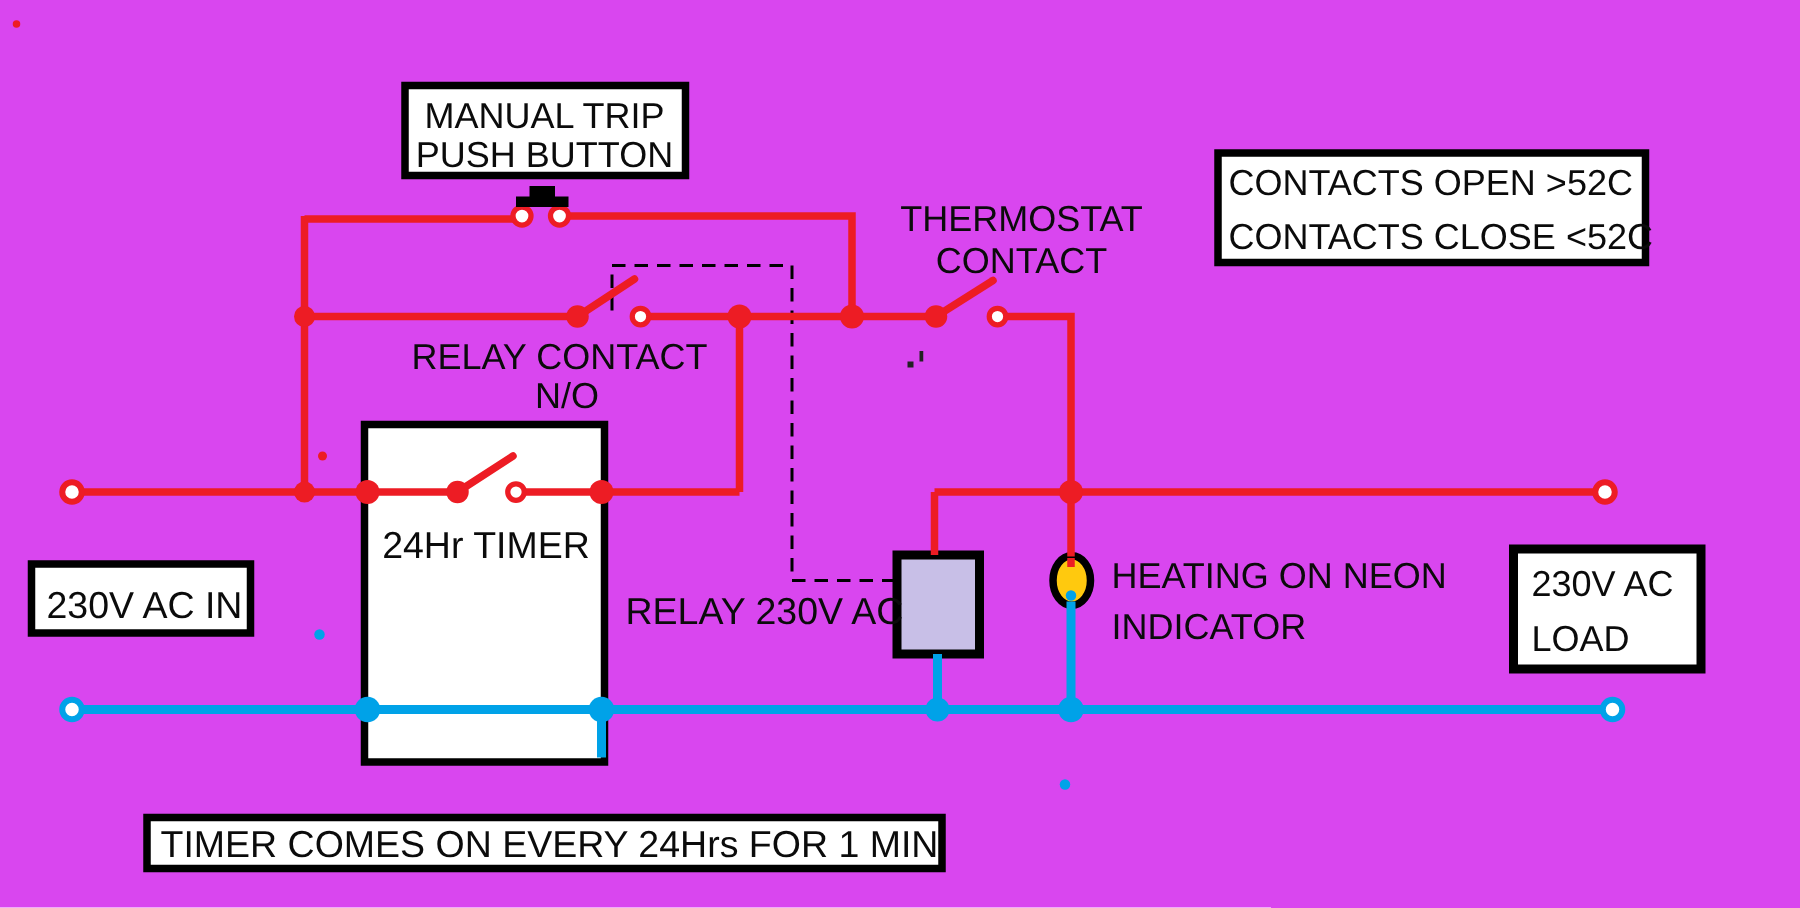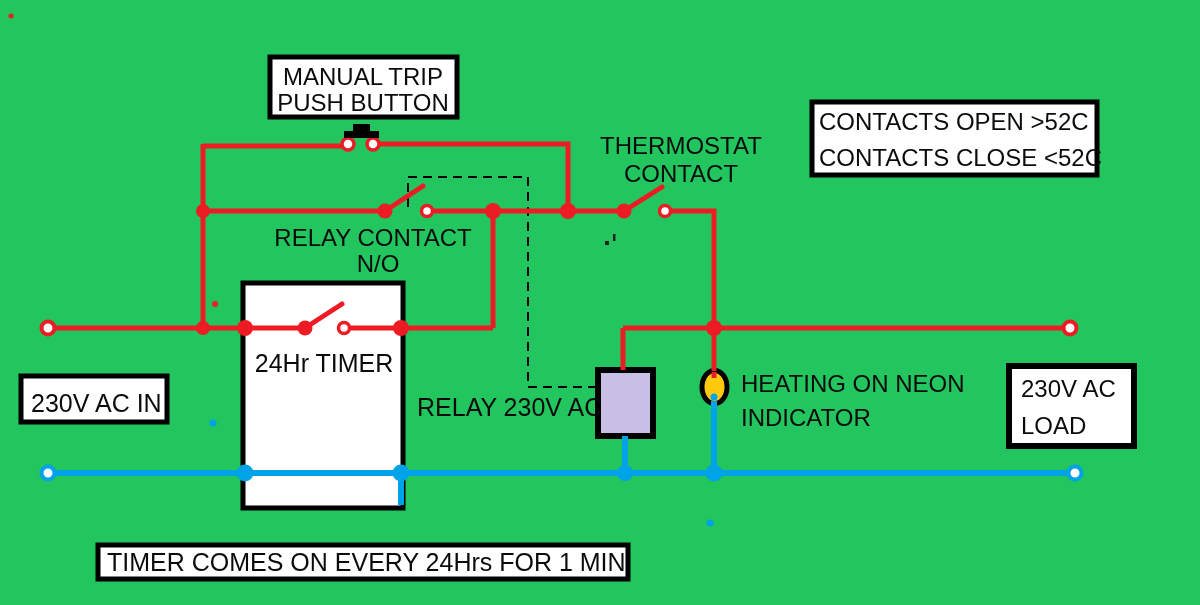--- a/index.html
+++ b/index.html
@@ -3,21 +3,21 @@
 <meta charset="utf-8">
 <style>
   :root{
     --live-wire:#ED1C24;
     --neutral-wire:#00A2E8;
     --relay-coil-fill:#C8BFE7;
     --neon-fill:#FFC90E;
     --line-black:#000000;
   }
   html,body{margin:0;padding:0;background:#fff;}
-  .stage{position:relative;width:1200px;height:605px;background:#22c55e;overflow:hidden;}
+  .stage{position:relative;width:1200px;height:605px;background:#d946ef;overflow:hidden;}
   svg{display:block;}
   .w-live{stroke:var(--live-wire);stroke-width:5;fill:none;}
   .w-live-thin{stroke:var(--live-wire);stroke-width:5;fill:none;stroke-linecap:round;}
   .w-neutral{stroke:var(--neutral-wire);stroke-width:6;fill:none;}
   .dot-live{fill:var(--live-wire);stroke:none;}
   .dot-neutral{fill:var(--neutral-wire);stroke:none;}
   .term-live{fill:#fff;stroke:var(--live-wire);stroke-width:4;}
   .term-neutral{fill:#fff;stroke:var(--neutral-wire);stroke-width:4;}
   .contact-live{fill:#fff;stroke:var(--live-wire);stroke-width:3.5;}
   .box{fill:#fff;stroke:var(--line-black);}

